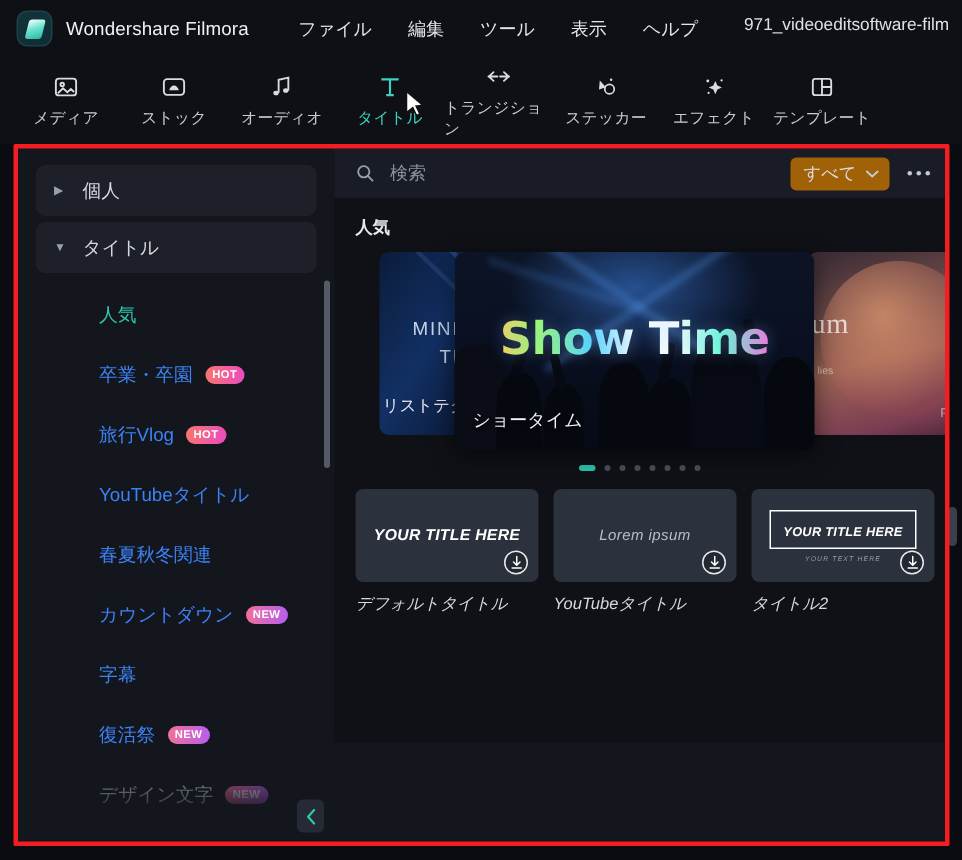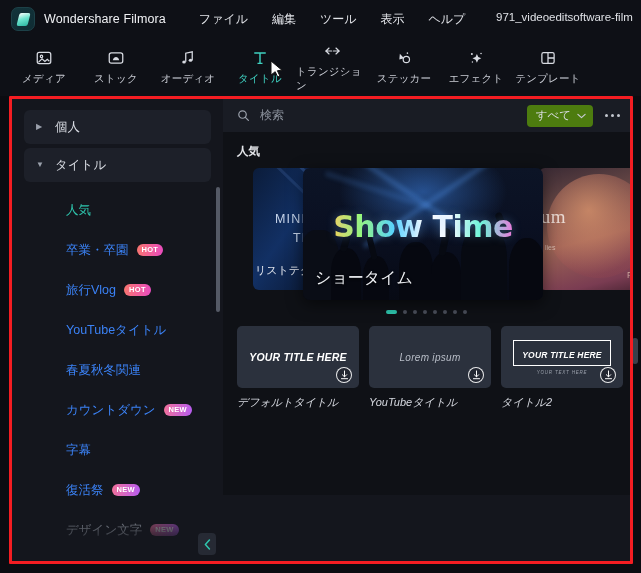--- a/index.html
+++ b/index.html
@@ -119,21 +119,21 @@
 
   
   .content { flex: 1; position: relative; background: #0f1116; height: 396px; }
   .search-row {
     height: 33px; background: #191c24; display: flex; align-items: center;
     padding: 0 8px 0 14px; position: relative;
   }
   .search-left { display: flex; align-items: center; gap: 10px; flex: 1; }
   .search-placeholder { font-size: 12px; color: #8c929d; }
   .filter-select {
-    height: 22px; min-width: 62px; background: #4d7c0f; border-radius: 4px;
+    height: 22px; min-width: 62px; background: #a16207; border-radius: 4px;
     display: flex; align-items: center; justify-content: space-between;
     padding: 0 7px 0 9px; gap: 6px; cursor: default; margin-right: 10px;
   }
   .filter-label { font-size: 11.5px; color: #dadde3; }
   .more-dots { display: flex; gap: 3px; cursor: default; padding: 4px 2px; }
   .more-dots i { width: 3px; height: 3px; background: #c3c7cf; border-radius: 50%; display: block; }
 
   .section-title {
     font-size: 11.5px; color: #e6e8ec; padding: 12px 0 9px 14px; font-weight: bold;
   }
@@ -197,21 +197,21 @@
   .arm { position: absolute; background: #070a12; border-radius: 4px; }
   .showtime {
     position: absolute; left: 0; right: 0; top: 41px; text-align: center;
     font-family: "DejaVu Sans", sans-serif; font-weight: bold; font-size: 30px;
     letter-spacing: -0.5px; z-index: 5;
     background: linear-gradient(90deg,#ff4d4d 0%, #ffd24d 12%, #9bff6b 24%, #53d7ff 38%, #ffffff 50%, #ffffff 62%, #6bffd1 74%, #ff6bd6 88%, #ff4d4d 100%);
     -webkit-background-clip: text; background-clip: text; color: transparent;
     text-shadow: 0 0 10px rgba(120,190,255,.35);
   }
   .center-name {
-    position: absolute; left: 12px; bottom: 11px; font-size: 16px; color: #f0f2f6;
+    position: absolute; left: 12px; bottom: 11px; font-size: 12px; color: #f0f2f6;
     z-index: 6; text-shadow: 0 1px 3px rgba(0,0,0,.9);
   }
   .dots { display: flex; justify-content: center; gap: 6px; margin-top: 10px; align-items: center; }
   .dot { width: 4px; height: 4px; border-radius: 50%; background: #4a4f5a; }
   .dot.on { width: 11px; border-radius: 3px; background: #2ec6ae; }
 
   
   .grid { display: flex; flex-wrap: wrap; gap: 10px; padding: 12px 0 0 14px; font-style: italic; }
   .tile { width: 122px; }
   .thumb {

